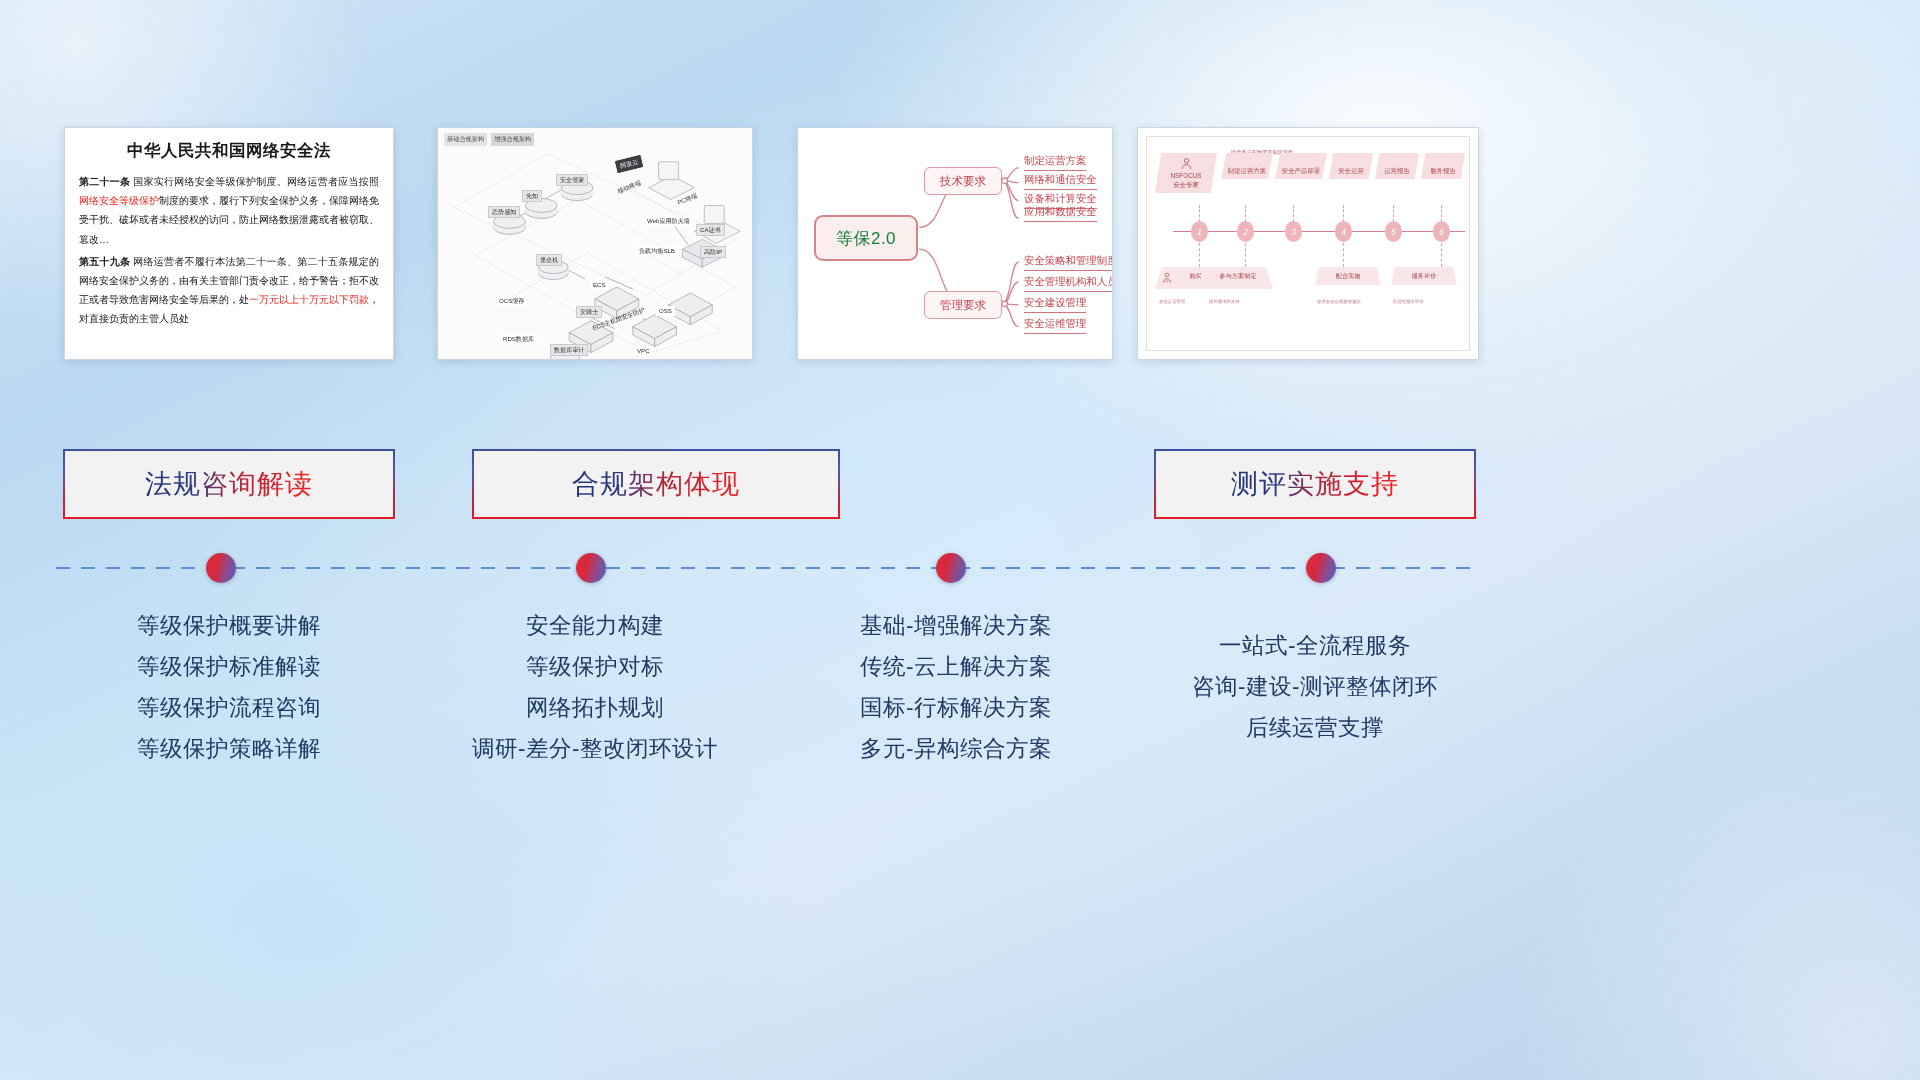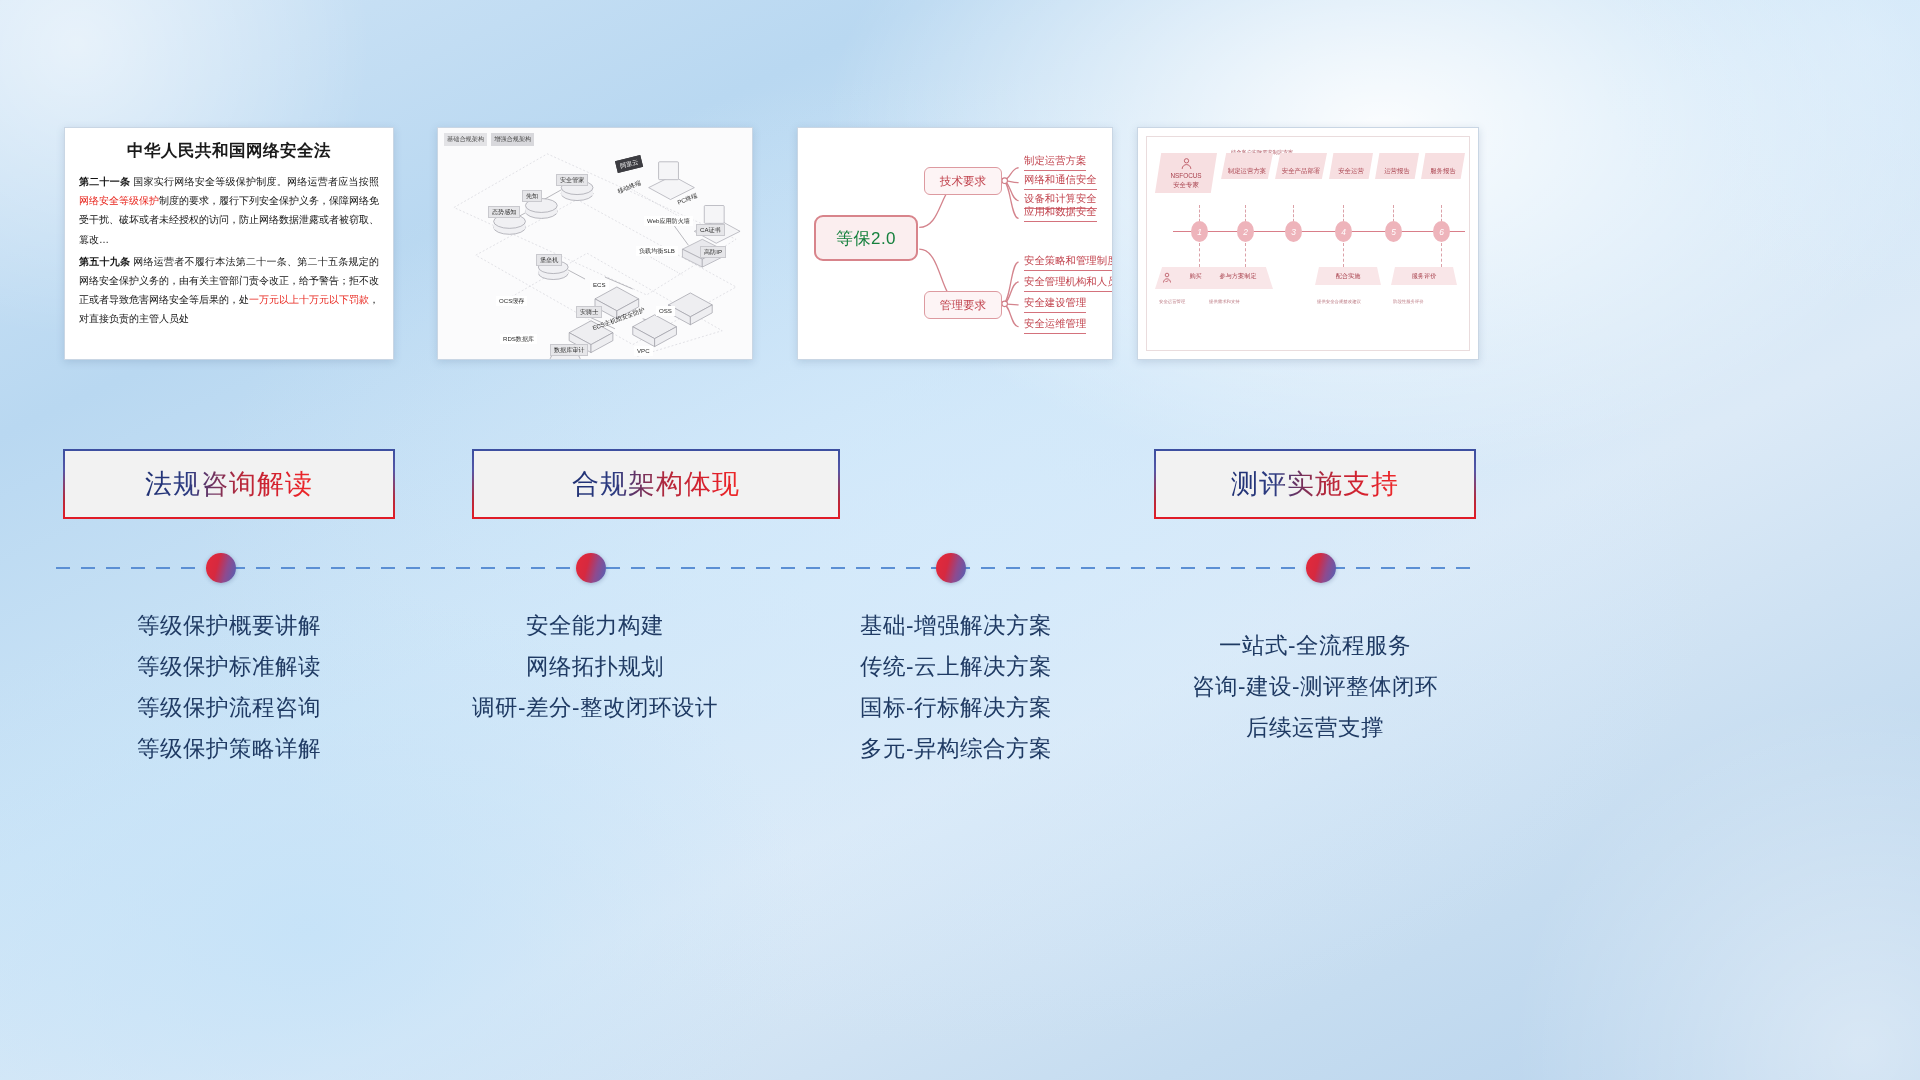--- a/index.html
+++ b/index.html
@@ -547,20 +547,21 @@
 
     <div class="col col-1">
       <div class="col-item">等级保护概要讲解</div>
       <div class="col-item">等级保护标准解读</div>
       <div class="col-item">等级保护流程咨询</div>
       <div class="col-item">等级保护策略详解</div>
     </div>
 
     <div class="col col-2">
       <div class="col-item">安全能力构建</div>
+      <div class="col-item">等级保护对标</div>
       <div class="col-item">网络拓扑规划</div>
       <div class="col-item">调研-差分-整改闭环设计</div>
     </div>
 
     <div class="col col-3">
       <div class="col-item">基础-增强解决方案</div>
       <div class="col-item">传统-云上解决方案</div>
       <div class="col-item">国标-行标解决方案</div>
       <div class="col-item">多元-异构综合方案</div>
     </div>

